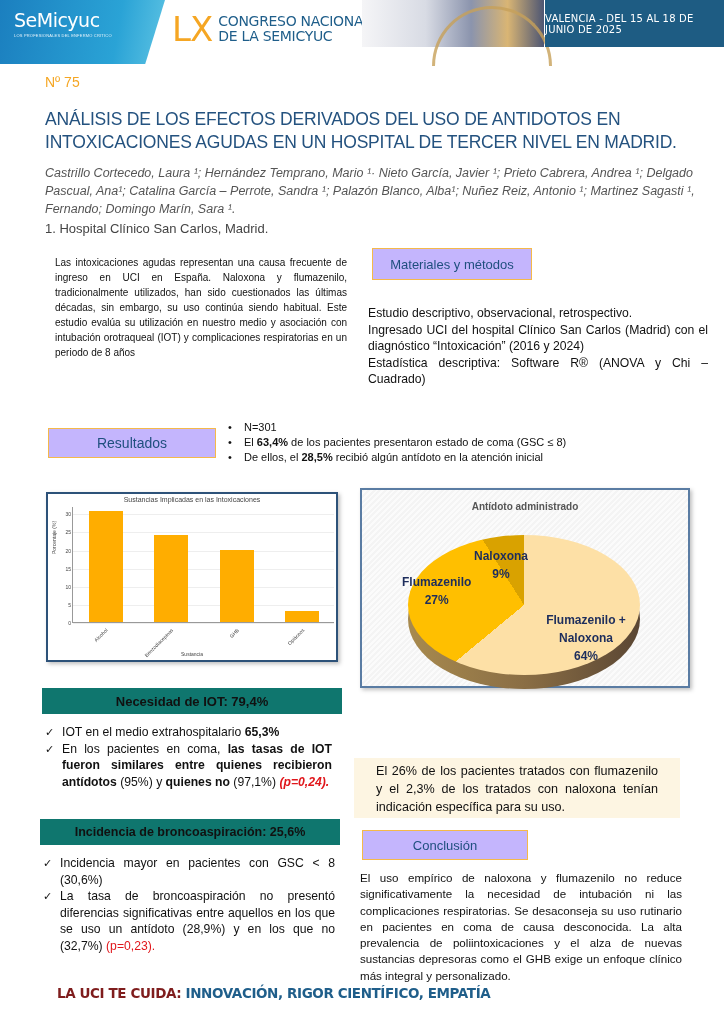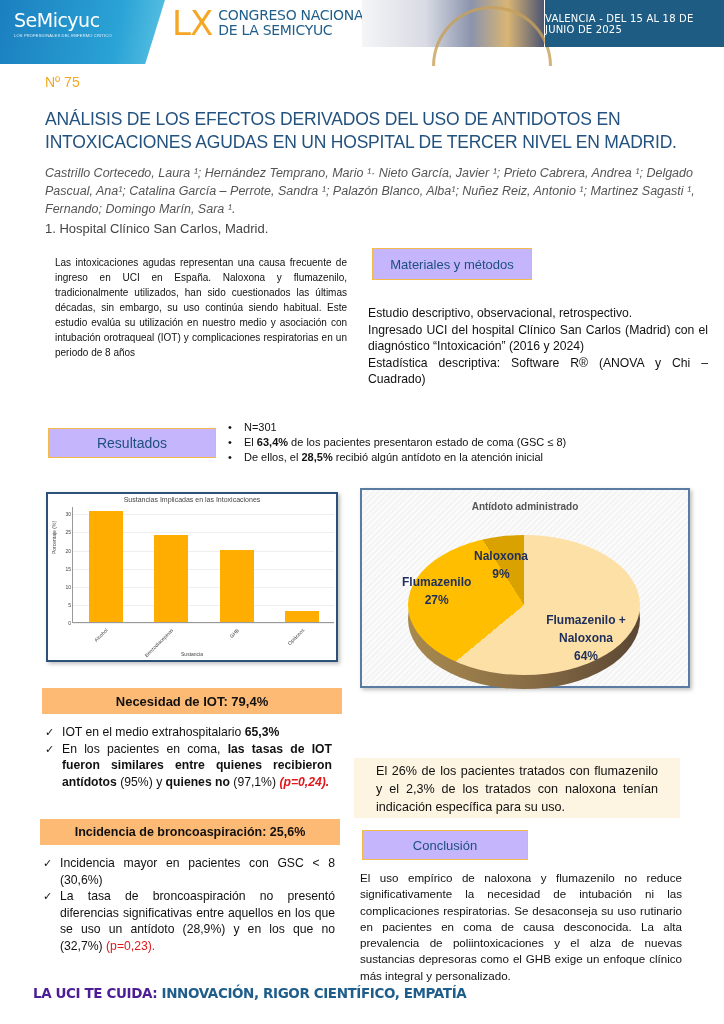--- a/index.html
+++ b/index.html
@@ -3,21 +3,21 @@
 <meta charset="utf-8">
 <style>
   * { box-sizing: border-box; margin: 0; padding: 0; }
   body { width: 724px; height: 1024px; background: #ffffff; position: relative; overflow: hidden; font-family: "Liberation Sans", sans-serif; color: #111; }
 
   
   .header { position: absolute; left: 0; top: 0; width: 724px; height: 47px; display: flex; }
   .hdr-logo { width: 165px; height: 64px; background: linear-gradient(100deg, #1b7fbf 0%, #2aa3d6 70%, #5dc3e3 100%); clip-path: polygon(0 0, 100% 0, 88% 100%, 0 100%); position: relative; }
   .logo-text { position: absolute; left: 14px; top: 9px; color: #fff; font-size: 19px; font-family: "DejaVu Sans", sans-serif; letter-spacing: -0.5px; }
   .logo-sub { position: absolute; left: 14px; top: 33px; color: #e6f3fb; font-size: 4px; letter-spacing: 0.2px; }
-  .hdr-congress { position: absolute; left: 172px; top: 6px; display: flex; align-items: center; }
+  .hdr-congress { position: absolute; left: 172px; top: 12px; display: flex; align-items: center; }
   .lx { color: #f5a623; font-size: 34px; font-weight: 400; font-family: "DejaVu Sans", sans-serif; letter-spacing: -1px; line-height: 34px; margin-right: 6px; }
   .cong-lines { color: #1f5e8a; font-size: 14px; line-height: 15px; font-family: "DejaVu Sans", sans-serif; letter-spacing: -0.3px; }
   .hdr-photo { position: absolute; left: 362px; top: 0; width: 182px; height: 47px; background: linear-gradient(90deg, #f5f5f7 0%, #d8dbe4 35%, #8b94ad 60%, #d9b574 80%, #4c5573 100%); }
   .hdr-photo .arch { position: absolute; left: 70px; top: 6px; width: 120px; height: 60px; border-radius: 60px 60px 0 0; border: 3px solid #c7a15a; border-bottom: none; opacity: 0.8; }
   .hdr-date { position: absolute; left: 545px; top: 0; width: 179px; height: 47px; background: #1e5c83; color: #fff; font-size: 10px; display: flex; align-items: center; justify-content: center; letter-spacing: 0.2px; font-family: "DejaVu Sans", sans-serif; }
 
   .num { position: absolute; left: 45px; top: 74px; color: #f5a623; font-size: 14px; }
   .title { position: absolute; left: 45px; top: 108px; width: 660px; color: #24527f; font-size: 17.5px; line-height: 23px; letter-spacing: -0.2px; }
   .authors { position: absolute; left: 45px; top: 164px; width: 665px; color: #555; font-size: 12.5px; font-style: italic; line-height: 18px; }
   .affil { position: absolute; left: 45px; top: 221px; color: #444; font-size: 13px; }
@@ -51,37 +51,37 @@
   .pie-chart { position: absolute; left: 360px; top: 488px; width: 330px; height: 200px; border: 2px solid #5a7ca3; box-shadow: 2px 2px 4px rgba(0,0,0,0.25);
     background: repeating-linear-gradient(135deg, #f4f4f4 0 2px, #fbfbfb 2px 4px); }
   .pie-title { position: absolute; left: 0; top: 11px; width: 100%; text-align: center; font-size: 10px; font-weight: 700; color: #555; }
   .pie-wrap { position: absolute; left: 46px; top: 45px; width: 232px; height: 160px; }
   .pie-side { position: absolute; left: 0; top: 14px; width: 232px; height: 140px; border-radius: 50%; background: linear-gradient(90deg, #a88a4e 0%, #8a6e45 50%, #5a4633 100%); }
   .pie-top { position: absolute; left: 0; top: 0; width: 232px; height: 140px; border-radius: 50%;
     background: conic-gradient(#fde0a6 0deg 230.4deg, #ffbf00 230.4deg 327.6deg, #d9a200 327.6deg 360deg); }
   .pie-label { position: absolute; font-weight: 700; color: #1d2d5c; font-size: 12px; text-align: center; line-height: 18px; }
 
   
-  .band { position: absolute; background: #fdba74; font-weight: 700; color: #111; display: flex; align-items: center; justify-content: center; }
+  .band { position: absolute; background: #0f766e; font-weight: 700; color: #111; display: flex; align-items: center; justify-content: center; }
   .band-iot { left: 42px; top: 688px; width: 300px; height: 26px; font-size: 13px; }
   .band-bronc { left: 40px; top: 819px; width: 300px; height: 26px; font-size: 12.5px; }
   .checklist { position: absolute; list-style: none; font-size: 12.2px; line-height: 16.5px; color: #111; }
   .checklist li { position: relative; padding-left: 20px; text-align: justify; }
   .checklist li::before { content: "✓"; position: absolute; left: 3px; top: 0; font-size: 11px; }
   .check-iot { left: 42px; top: 724px; width: 290px; }
   .check-bronc { left: 40px; top: 855px; width: 295px; }
   .red { color: #e0161b; }
   .red-it { color: #e0161b; font-style: italic; font-weight: 700; }
 
   .note { position: absolute; left: 354px; top: 758px; width: 326px; height: 60px; background: #fdf5e2; padding: 4px 22px; font-size: 12.6px; line-height: 18px; text-align: justify; color: #111; }
 
   .conclusion { position: absolute; left: 360px; top: 870px; width: 322px; font-size: 11.6px; line-height: 16.3px; text-align: justify; color: #111; }
 
   .footer { position: absolute; left: 33px; top: 985px; font-size: 13.5px; font-family: "DejaVu Sans", sans-serif; letter-spacing: -0.4px; font-weight: 700; }
-  .footer .f1 { color: #4c1d95; }
+  .footer .f1 { color: #7f1d1d; margin-left: 24px; }
   .footer .f2 { color: #1f5e8a; }
 </style>
 </head>
 <body>
 
 <div class="header">
   <div class="hdr-logo">
     <span class="logo-text">SeMicyuc</span>
     <span class="logo-sub">LOS PROFESIONALES DEL ENFERMO CRÍTICO</span>
   </div>

